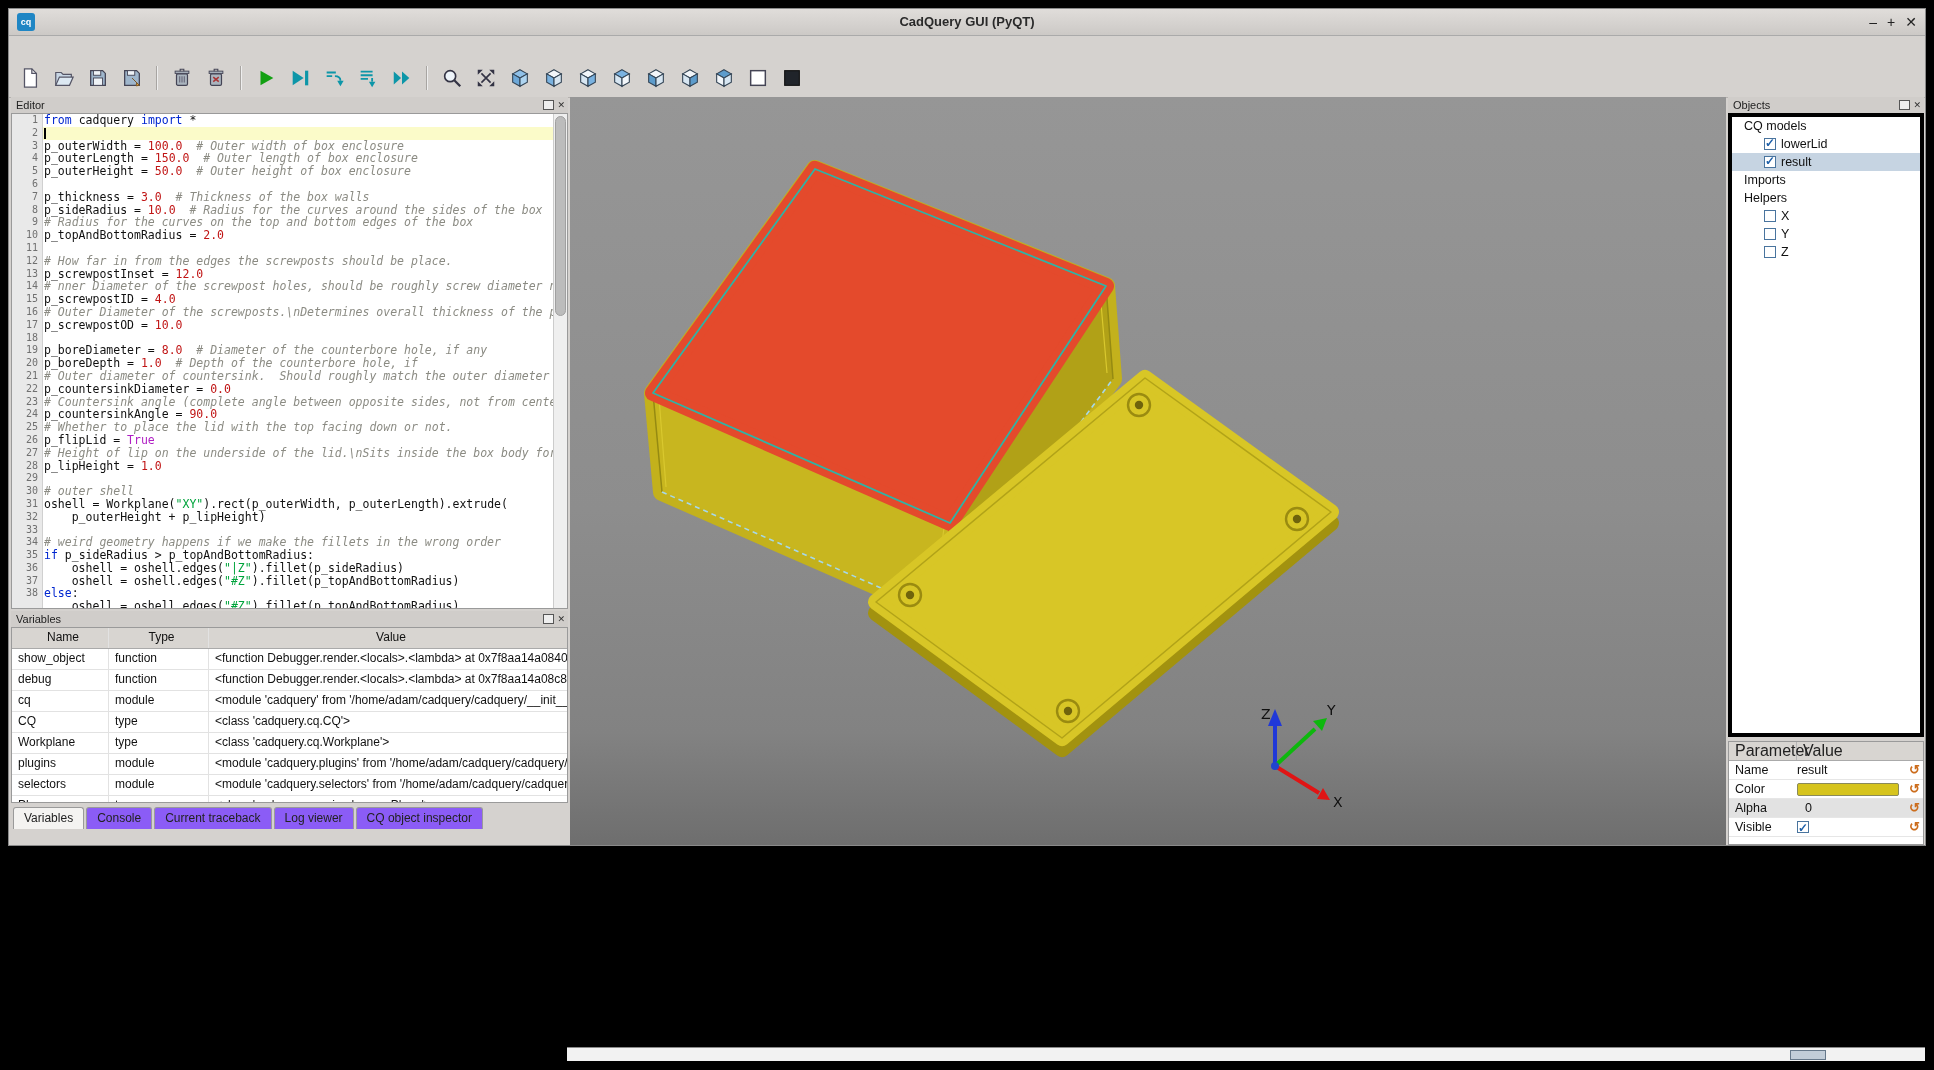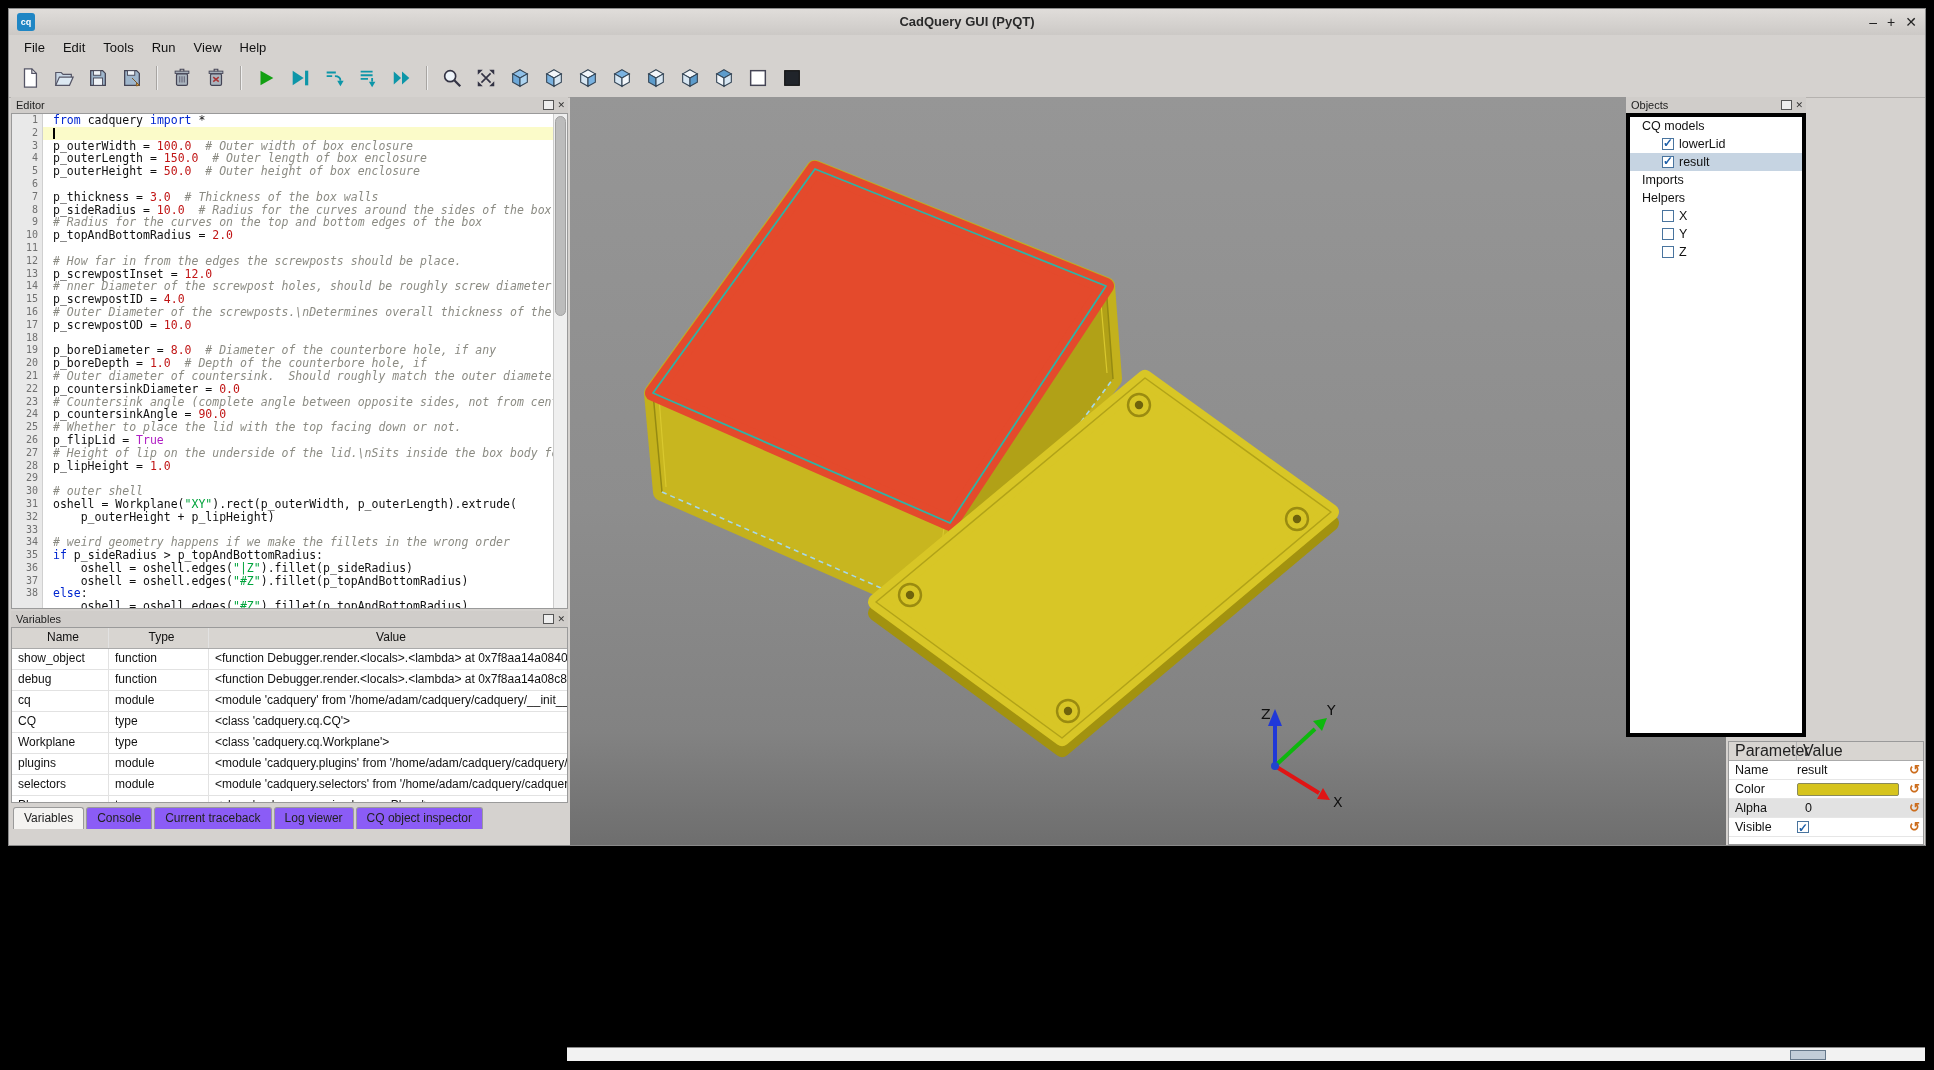--- a/index.html
+++ b/index.html
@@ -29,21 +29,21 @@
   .dock-btns{display:flex;align-items:center;gap:3px;padding-right:3px;}
   .float-btn{width:9px;height:8px;border:1px solid #555;background:#eee;display:inline-block;}
   .close-btn{font-size:9px;color:#333;line-height:10px;}
 
   
   .editor-panel{position:absolute;left:2px;top:88px;width:557px;height:512px;}
   .code-wrap{position:absolute;left:0;top:16px;right:0;bottom:0;background:#fff;border:1px solid #9a9a9a;box-sizing:border-box;overflow:hidden;}
   .gutter{position:absolute;left:0;top:0;bottom:0;width:30px;background:#e9e9e9;border-right:1px solid #d0d0d0;text-align:right;}
   .ln{height:12.8px;line-height:12.8px;font-family:"DejaVu Sans Mono",monospace;font-size:10px;color:#707070;padding-right:4px;}
   .code{position:absolute;left:31px;top:0;right:13px;bottom:0;overflow:hidden;}
-  .code-line{height:12.8px;line-height:12.8px;font-family:"DejaVu Sans Mono",monospace;font-size:11.5px;white-space:pre;padding-left:10px;}
+  .code-line{height:12.8px;line-height:12.8px;font-family:"DejaVu Sans Mono",monospace;font-size:11.5px;white-space:pre;padding-left:1px;}
   .code-line.current{background:#fbfbc9;}
   .caret{display:inline-block;width:2px;height:11px;background:#000;vertical-align:-2px;}
   .tk-k{color:#0026d0;}
   .tk-n{color:#c01414;}
   .tk-c{color:#8b8b83;font-style:italic;}
   .tk-s{color:#00a43c;}
   .tk-t{color:#b01fc4;}
   .tk-p{color:#101010;}
   .vscroll{position:absolute;right:0;top:0;bottom:0;width:13px;background:#efefef;border-left:1px solid #ccc;}
   .vthumb{position:absolute;left:1px;right:1px;top:2px;height:198px;background:#bcbcbc;border:1px solid #a0a0a0;border-radius:6px;}
@@ -62,21 +62,21 @@
   
   .tabbar{position:absolute;left:4px;top:796px;height:24px;display:flex;align-items:flex-end;}
   .tab{font-size:12px;color:#222;padding:3px 10px 4px 10px;background:#8b5cf6;border:1px solid #9a9a9a;border-bottom:none;border-radius:3px 3px 0 0;margin-right:2px;}
   .tab.active{background:#f4f3f1;position:relative;top:0;}
 
   
   .viewport{position:absolute;left:561px;top:88px;width:1156px;height:748px;background:linear-gradient(180deg,#969696 0%,#8d8d8d 55%,#828282 85%,#6e6e6e 100%);overflow:hidden;}
   .viewport svg{position:absolute;left:0;top:0;}
 
   
-  .obj-panel{position:absolute;left:1617px;top:88px;width:180px;height:640px;}
+  .obj-panel{position:absolute;left:1719px;top:88px;width:196px;height:640px;}
   .obj-tree{position:absolute;left:0;top:16px;right:0;bottom:0;background:#fff;border:4px solid #000000;box-sizing:border-box;overflow:hidden;}
   .tree-row{display:flex;align-items:center;height:18px;font-size:12.5px;color:#111;padding-left:32px;}
   .tree-row.group{padding-left:7px;}
   .tree-row.selected{background:#c6d4e2;}
   .tree-label{padding-left:5px;}
   .cb{width:12px;height:12px;border:1px solid #49749e;background:#fff;display:inline-block;position:relative;box-sizing:border-box;}
   .cb.checked::after{content:"✓";position:absolute;left:0px;top:-3px;font-size:12px;font-weight:bold;color:#1d5fa8;}
   .tree-row .cb{flex:0 0 auto;}
 
   
@@ -106,28 +106,20 @@
     <div class="titlebar">
       <div class="app-logo"><span>cq</span></div>
       <div class="title">CadQuery GUI (PyQT)</div>
       <div class="winbtns">
         <span class="winbtn">–</span>
         <span class="winbtn">+</span>
         <span class="winbtn">✕</span>
       </div>
     </div>
 
-    <div class="menubar">
-        <span class="menu-item">File</span>
-        <span class="menu-item">Edit</span>
-        <span class="menu-item">Tools</span>
-        <span class="menu-item">Run</span>
-        <span class="menu-item">View</span>
-        <span class="menu-item">Help</span>
-      </div>
 
     <div class="toolbar">
       <span class="tbtn">
           <svg viewBox="0 0 24 24">
             <path d="M6 2h8l5 5v15H6z" fill="#fff" stroke="#556" stroke-width="1.4"></path>
             <path d="M14 2v5h5" fill="none" stroke="#556" stroke-width="1.4"></path>
           </svg>
         </span>
       <span class="tbtn">
           <svg viewBox="0 0 24 24">

